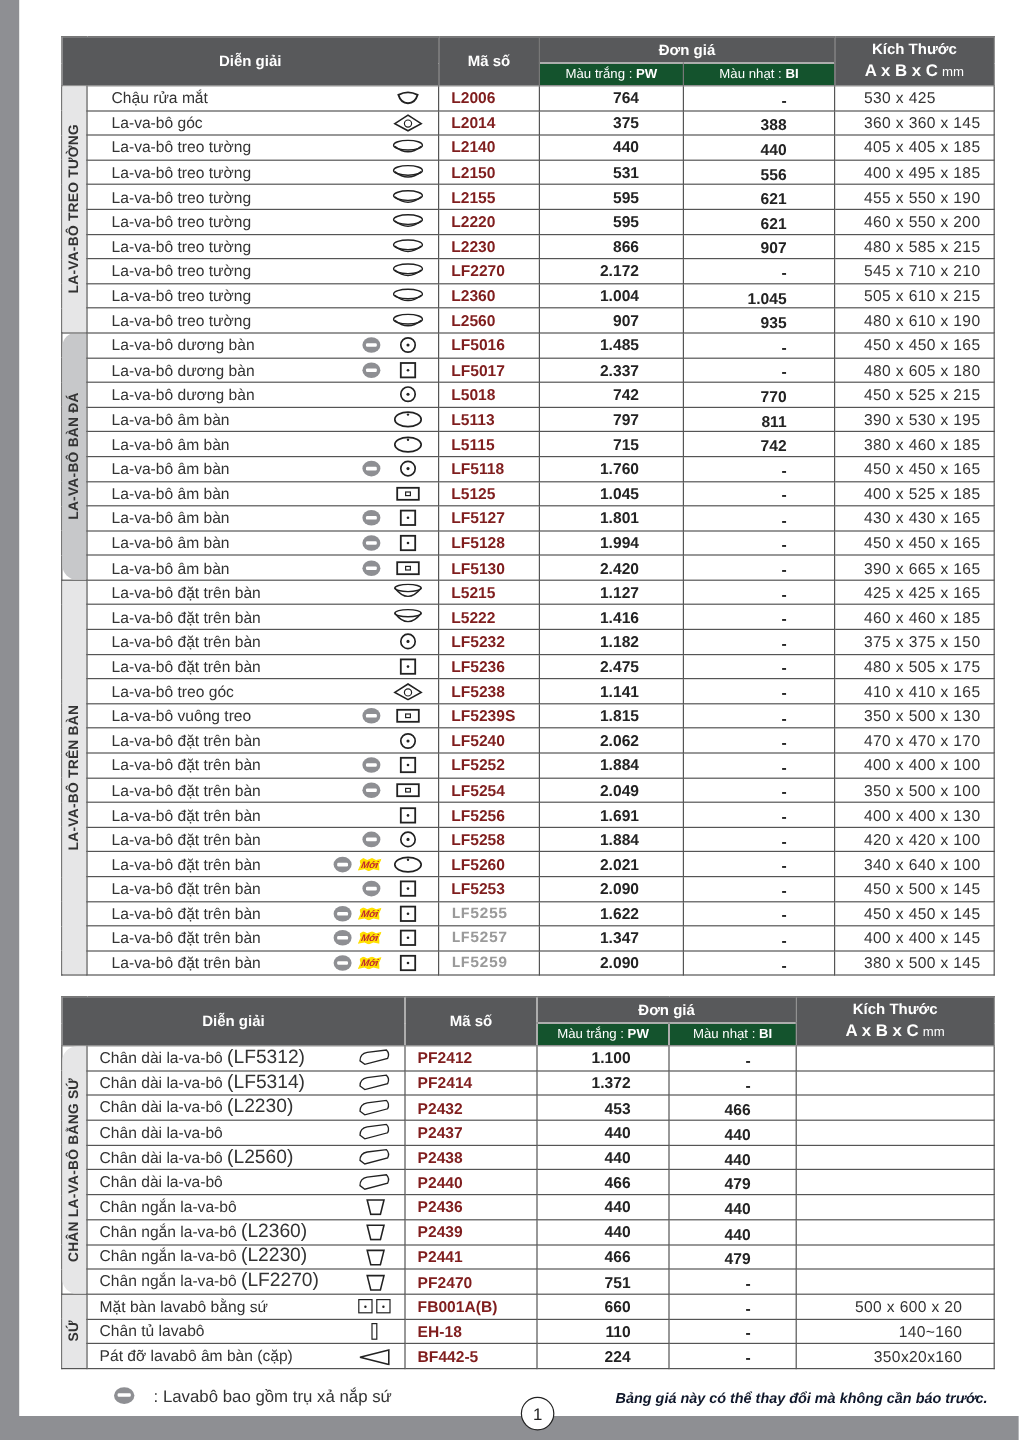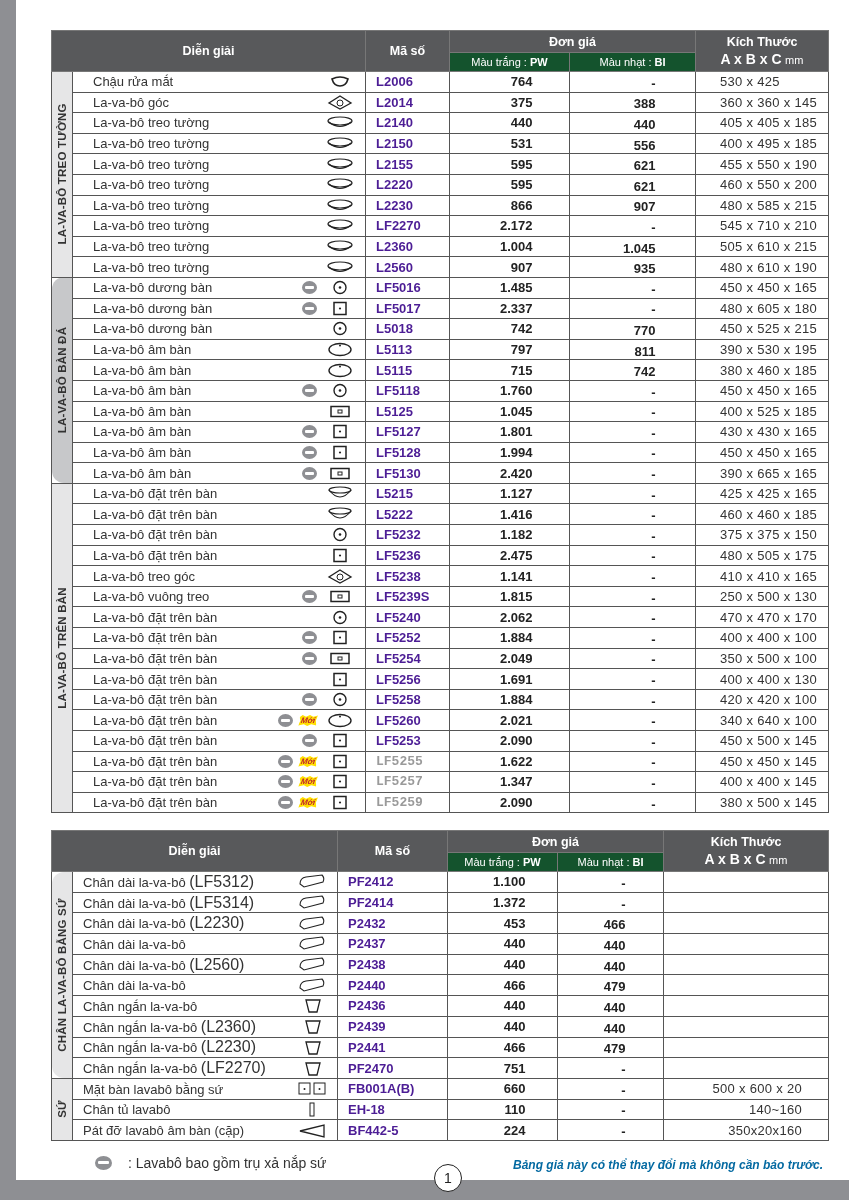--- a/index.html
+++ b/index.html
@@ -34,32 +34,32 @@
   .desc-wrap { display: flex; align-items: center; justify-content: space-between; padding-right: 8px; text-align: center; }
   .desc-text { flex: 0 0 auto; }
   .marks { display: flex; align-items: center; gap: 6px; margin-left: auto; }
   .trap { width: 15px; height: 13px; border-radius: 50%; background: #8e8f93; position: relative; display: inline-block; }
   .trap::after { content: ""; position: absolute; left: 3px; right: 3px; top: 5px; height: 3px; background: #fff; border-radius: 1px; }
   .new-badge { font-size: 8px; font-weight: bold; font-style: italic; color: #c1272d; background: #ffe000; padding: 0 2px; transform: skewX(-10deg); display: inline-block; line-height: 11px; clip-path: polygon(0 20%, 15% 0, 35% 15%, 55% 0, 75% 15%, 100% 5%, 92% 50%, 100% 95%, 70% 85%, 50% 100%, 30% 85%, 0 95%, 8% 50%); }
   .sink-icon { display: inline-block; width: 28px; height: 15px; position: relative; }
   .sink-icon svg { width: 28px; height: 15px; display: block; }
   .icon-slot { width: 34px; display: flex; justify-content: center; }
 
-  .code { font-weight: bold; padding-left: 10px !important; font-size: 13px; color: #4c1d95; }
+  .code { font-weight: bold; padding-left: 10px !important; font-size: 13px; color: #7f1d1d; }
   .code.faded { color: #9a9a9a; font-family: Liberation Mono, monospace; }
   .pw { font-weight: bold; text-align: center; font-size: 13px; }
   .pw span { display: inline-block; width: 46px; text-align: right; }
   .bi { font-weight: bold; text-align: center; font-size: 13px; padding-top: 3px !important; }
   .bi span { display: inline-block; width: 46px; text-align: right; }
   .dim { padding-left: 24px !important; font-size: 13px; color: #333; letter-spacing: 0.3px; }
   .dim.right { text-align: right; padding-right: 26px !important; padding-left: 0 !important; }
 
   .legend { position: absolute; left: 95px; top: 1155px; display: flex; align-items: center; gap: 16px; font-size: 14px; color: #333; }
   .legend .trap { width: 17px; height: 14px; }
-  .disclaimer { position: absolute; right: 26px; top: 1158px; font-size: 12px; font-weight: bold; font-style: italic; color: #0369a1; }
+  .disclaimer { position: absolute; right: 26px; top: 1158px; font-size: 12px; font-weight: bold; font-style: italic; color: #0f172a; }
   .page-num { position: absolute; left: 434px; top: 1164px; width: 28px; height: 28px; border: 1px solid #222; border-radius: 50%; background: #fff; text-align: center; line-height: 26px; font-size: 14px; z-index: 2; }
 </style>
 </head>
 <body>
 
 <div class="left-bar"></div>
 
 <table class="tbl" id="t1">
   <colgroup>
     <col style="width:21px">
@@ -637,21 +637,21 @@
                     <rect x="12" y="6" width="4" height="3" fill="none" stroke="#222"></rect>
                   </svg>
                 </span>
               </span>
             </span>
           </div>
         </td>
         <td class="code">LF5239S</td>
         <td class="pw"><span>1.815</span></td>
         <td class="bi"><span>-</span></td>
-        <td class="dim">250 x 500 x 130</td>
+        <td class="dim">350 x 500 x 130</td>
       </tr>
       <tr class="row">
         <td class="desc">
           <div class="desc-wrap">
             <span class="desc-text">La-va-bô đặt trên bàn</span>
             <span class="marks">
               <span class="icon-slot">
                 <span class="sink-icon">
                   <svg viewBox="0 0 28 15">
                     <circle cx="14" cy="7.5" r="6" fill="none" stroke="#222" stroke-width="1.4"></circle>

